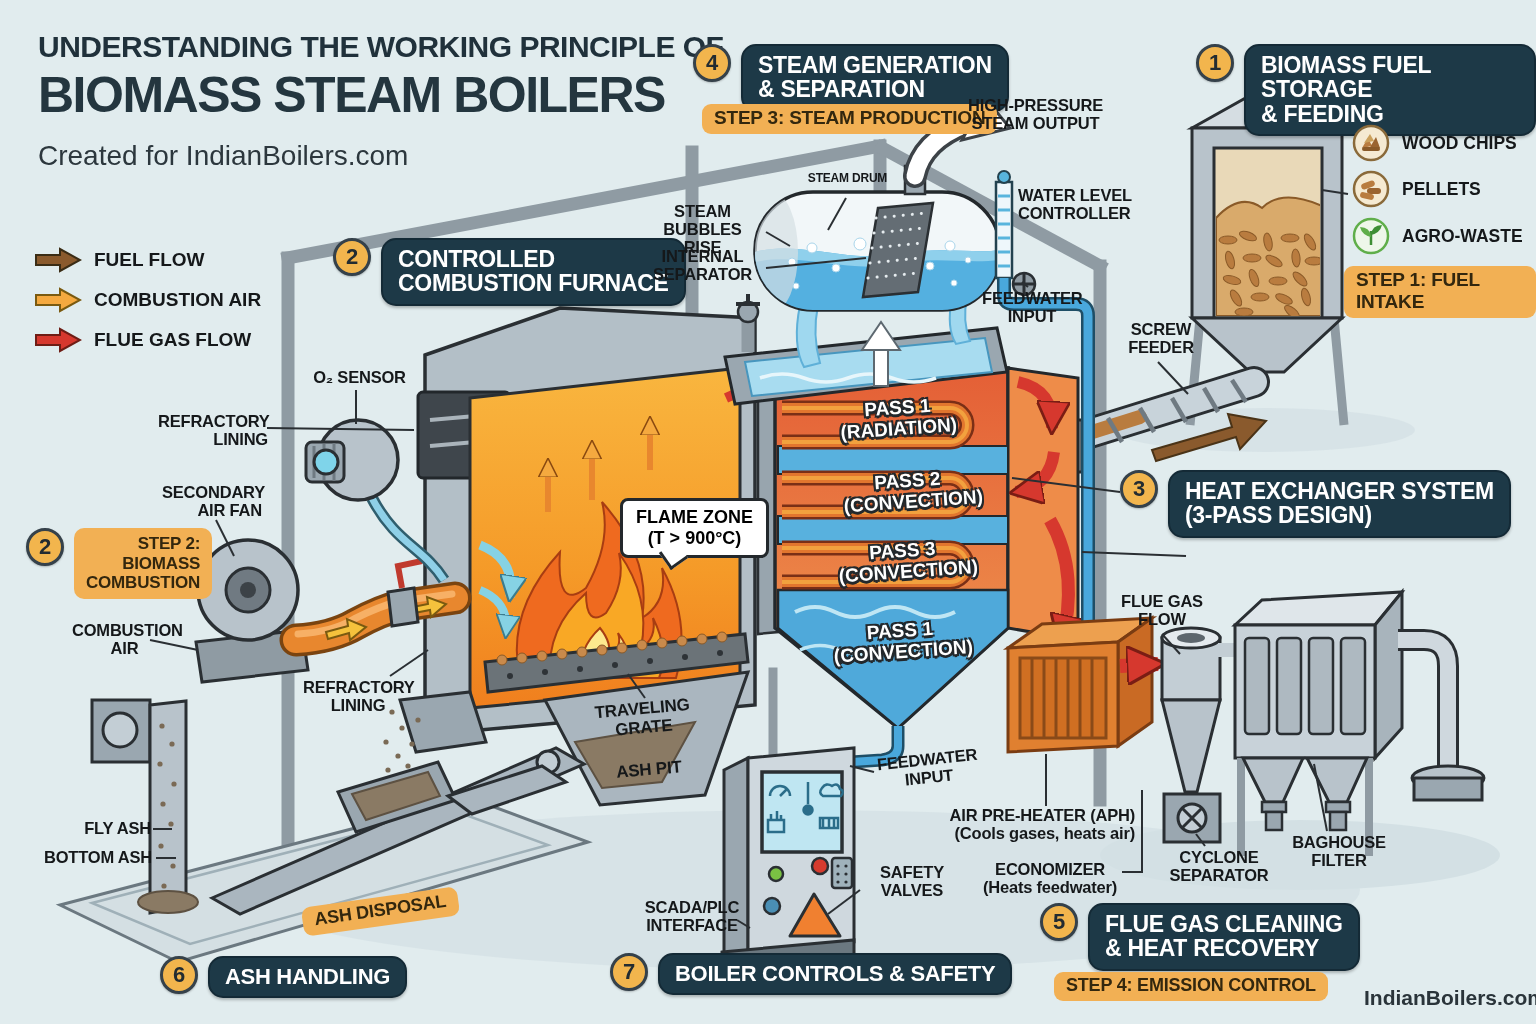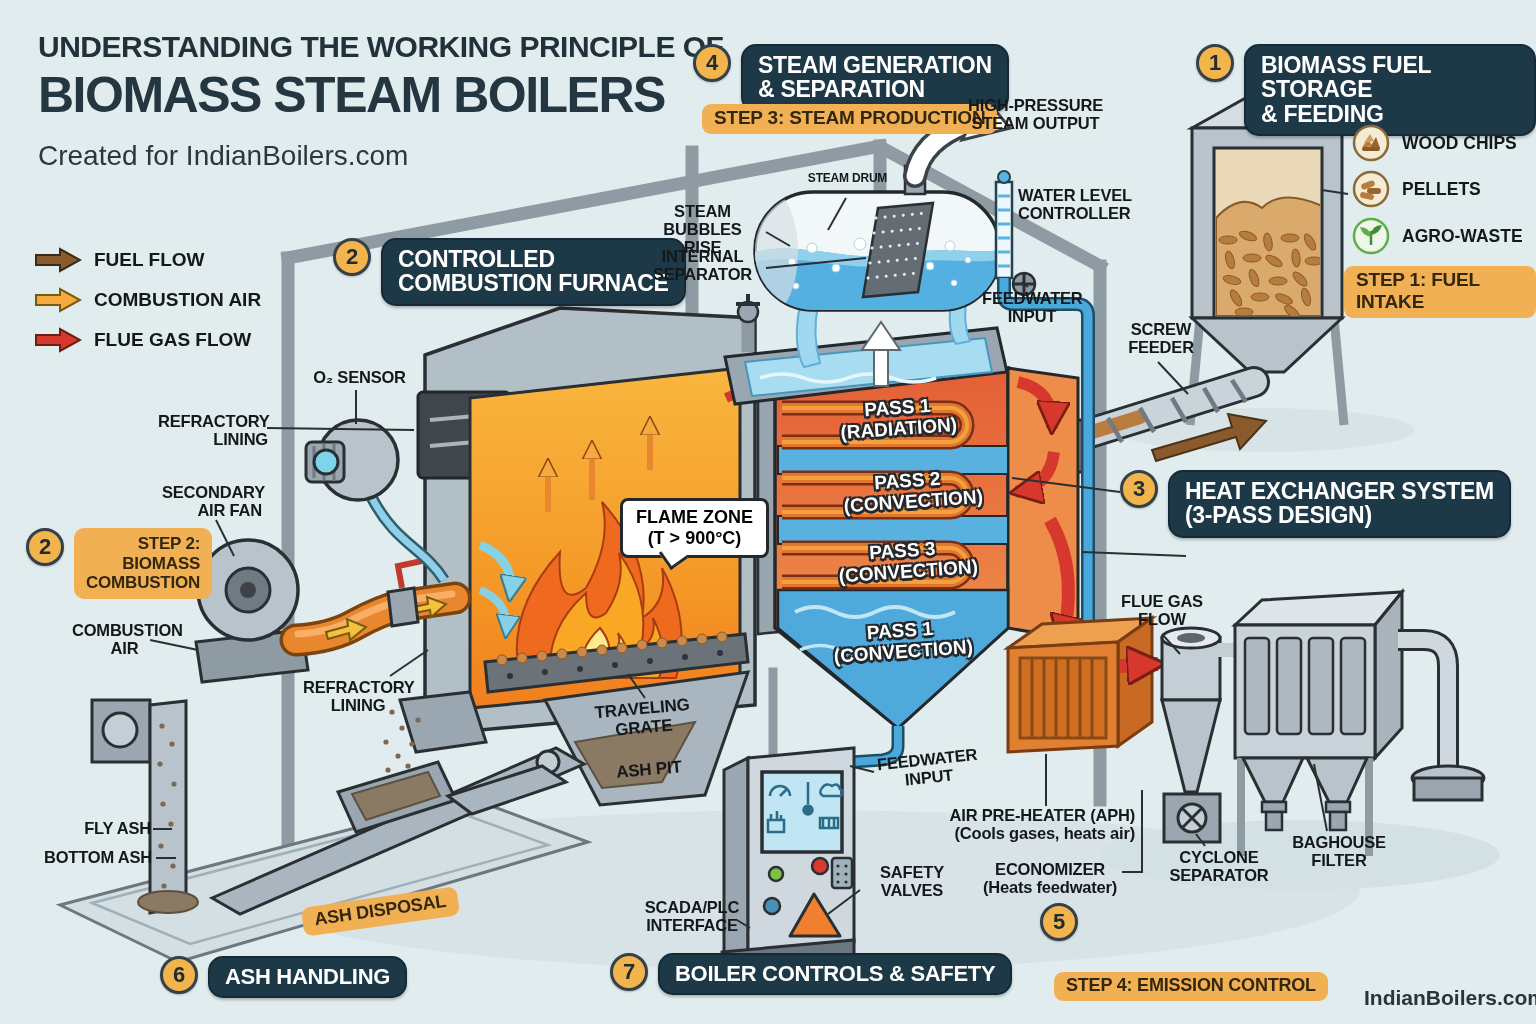--- a/index.html
+++ b/index.html
@@ -537,20 +537,22 @@
 </div>
 
 <div class="sec" style="left:1120px;top:470px;">
   <div class="num">3</div>
   <div class="dark">HEAT EXCHANGER SYSTEM
 (3-PASS DESIGN)</div>
 </div>
 
 <div class="sec" style="left:1040px;top:903px;">
   <div class="num">5</div>
+  <div class="dark">FLUE GAS CLEANING
+&amp; HEAT RECOVERY</div>
 </div>
 <div class="step" style="left:1054px;top:972px;font-size:18px;">STEP 4: EMISSION CONTROL</div>
 
 <div class="sec" style="left:160px;top:956px;">
   <div class="num">6</div>
   <div class="dark sm">ASH HANDLING</div>
 </div>
 
 <div class="sec" style="left:610px;top:953px;">
   <div class="num">7</div>

